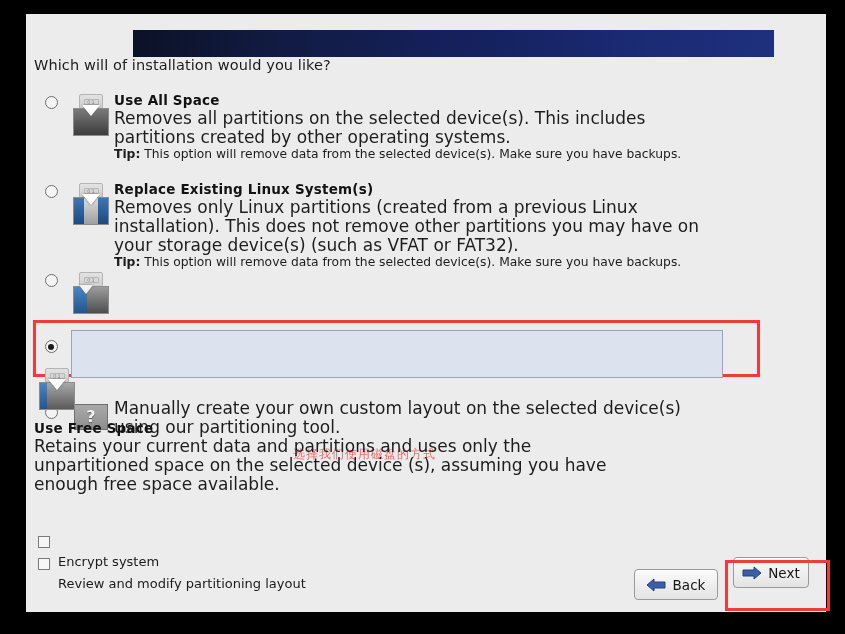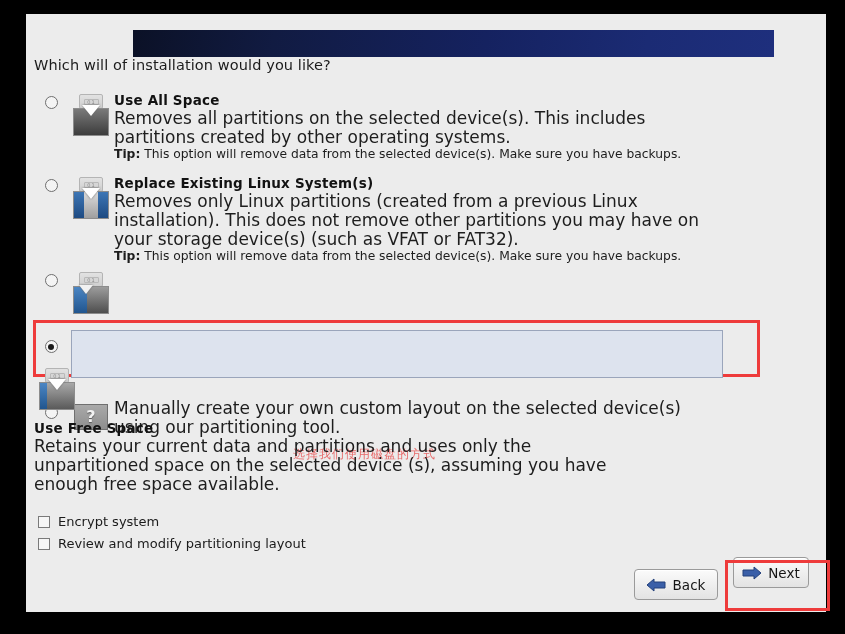--- a/index.html
+++ b/index.html
@@ -218,20 +218,21 @@
     gap: 8px;
   }
   .checkbox {
     width: 12px; height: 12px;
     border: 1px solid #7a7a7a;
     background: #f6f6f6;
   }
   .check-label {
     font-size: 13px;
     color: #1b1b1b;
+    margin-top: 40px;
   }
 
   
   .btn {
     position: absolute;
     height: 31px;
     border: 1px solid #9a9a9a;
     border-radius: 4px;
     background: linear-gradient(#fbfbfb, #e3e3e3);
     display: flex;
@@ -280,21 +281,21 @@
           <div class="arrow"></div>
         </div>
       </div>
       <div class="body-cell">
         <div class="opt-title">Use All Space</div>
         <div class="opt-desc">Removes all partitions on the selected device(s).  This includes partitions created by other operating systems.</div>
         <div class="opt-tip"><b>Tip:</b><span> This option will remove data from the selected device(s).  Make sure you have backups.</span></div>
       </div>
     </div>
 
-    <div class="option" style="top:161px;">
+    <div class="option" style="top:167px;">
       <div class="radio-cell">
         <span class="radio"></span>
       </div>
       <div class="icon-cell">
         <div class="disk-icon">
           <div class="disk-top">
               <div class="slot">01</div>
             </div>
           <div class="disk-box">
             <div class="fill" style="left:0;width:30%;background:linear-gradient(#3d76b5,#1d4a82);"></div>

